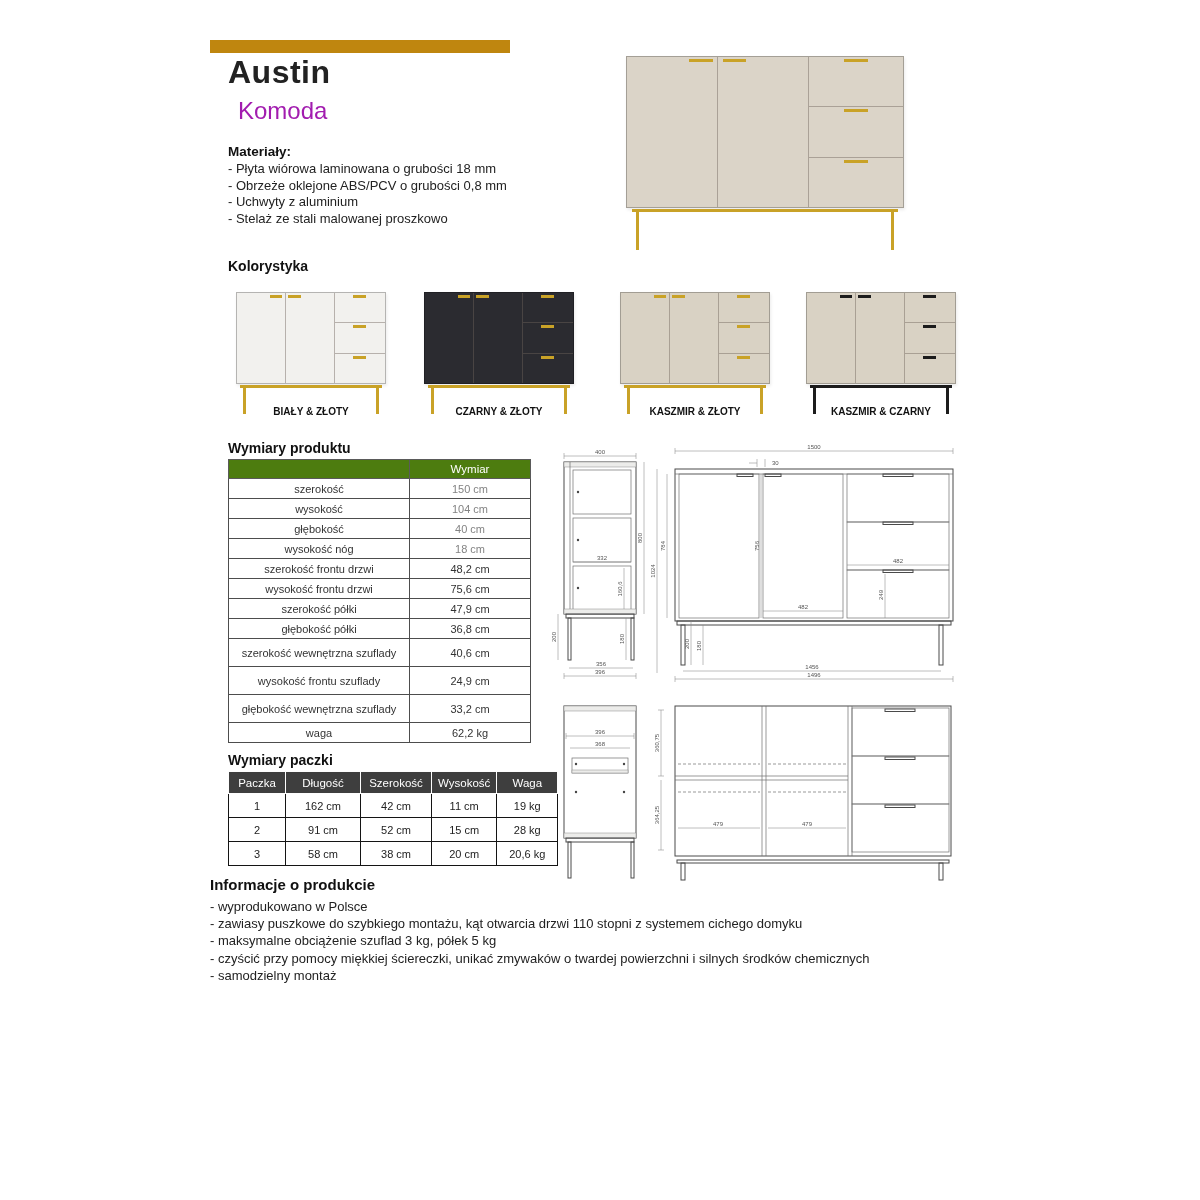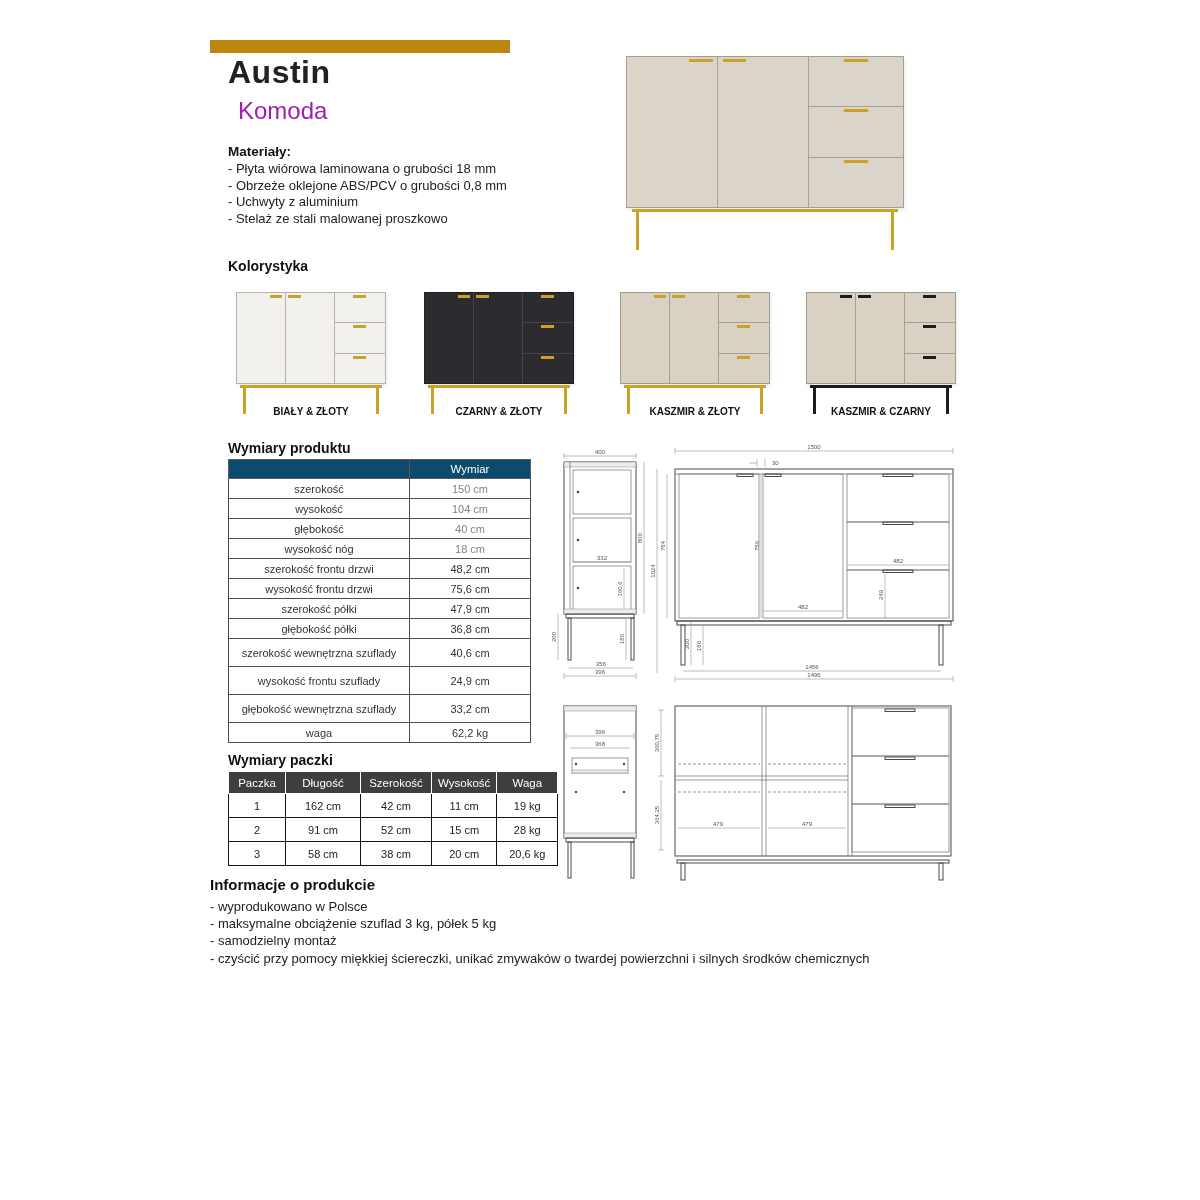--- a/index.html
+++ b/index.html
@@ -36,21 +36,21 @@
   .cab-sm{width:158px;height:150px;}
   .cab-sm .cab-body{left:4px;right:4px;top:4px;height:92px;}
   .cab-sm .cab-frame{top:97px;left:8px;right:8px;}
   .cab-sm .leg{top:100px;height:26px;}
   .cab-sm .leg-l{left:11px;}.cab-sm .leg-r{right:11px;}
   .variant-label{position:absolute;top:118px;left:-10px;right:-10px;text-align:center;font-size:10px;font-weight:bold;color:#111;}
 
   
   .ptable{position:absolute;left:228px;top:459px;width:303px;border-collapse:collapse;font-size:11px;color:#333;}
   .ptable th,.ptable td{border:1px solid #4d4d4d;padding:0 4px;text-align:center;}
-  .ptable thead th{background:#0c4a6e;color:#fff;height:18px;font-weight:normal;font-size:11.5px;border:1px solid #5a5a5a;}
+  .ptable thead th{background:#4d7c0f;color:#fff;height:18px;font-weight:normal;font-size:11.5px;border:1px solid #5a5a5a;}
   .ptable td{height:19px;}
   .ptable tr.tall td{height:27px;}
   .ptable td.muted{color:#838383;}
   .ptable td.lbl{width:172px;}
 
   
   .ktable{position:absolute;left:228px;top:771px;border-collapse:collapse;font-size:11px;color:#222;}
   .ktable th{background:#3E3E3E;color:#fff;font-weight:normal;font-size:11.5px;height:21px;border:1px solid #fdfdfd;padding:0 6px;}
   .ktable td{border:1px solid #141414;height:23px;text-align:center;padding:0 6px;}
   .ktable{border:1px solid #141414;}
@@ -458,18 +458,19 @@
     </g>
     <text x="14" y="43" transform="rotate(-90 14 43)">360,75</text>
     <text x="14" y="115" transform="rotate(-90 14 115)">364,25</text>
     <text x="73" y="126">479</text>
     <text x="162" y="126">479</text>
   </svg>
 
   <div class="info-heading">Informacje o produkcie</div>
   <ul class="plain-list info-list">
     <li>- wyprodukowano w Polsce</li>
+    <li>- zawiasy puszkowe do szybkiego montażu, kąt otwarcia drzwi 110 stopni z systemem cichego domyku</li>
     <li>- maksymalne obciążenie szuflad 3 kg, półek 5 kg</li>
+    <li>- czyścić przy pomocy miękkiej ściereczki, unikać zmywaków o twardej powierzchni i silnych środków chemicznych</li>
     <li>- samodzielny montaż</li>
-    <li>- czyścić przy pomocy miękkiej ściereczki, unikać zmywaków o twardej powierzchni i silnych środków chemicznych</li>
   </ul>
 
 </div>
 
 </body></html>

